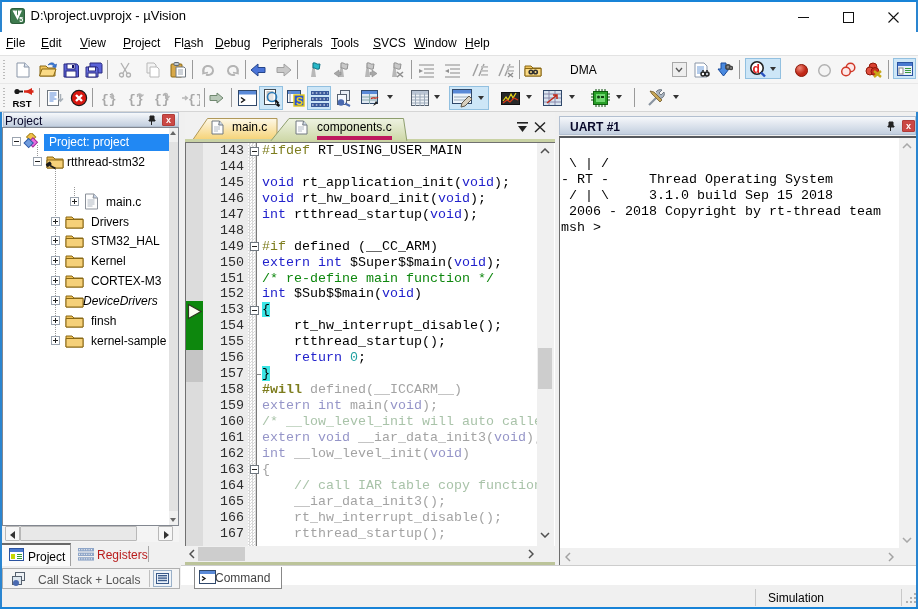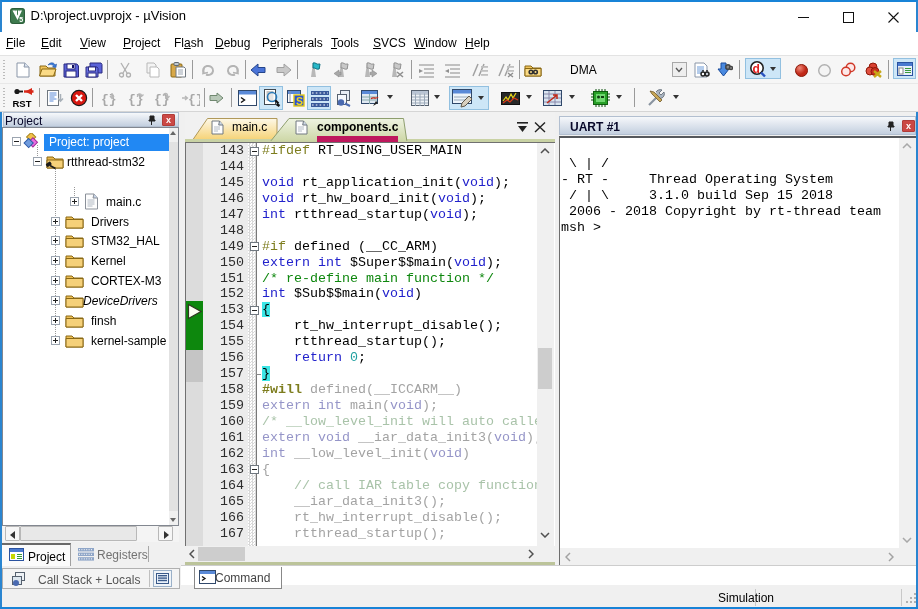--- a/index.html
+++ b/index.html
@@ -719,21 +719,21 @@
             <rect x="0" y="0" width="16" height="3.4"></rect>
             <rect x="0" y="4.6" width="16" height="3.4"></rect>
             <rect x="0" y="9.2" width="16" height="3.4"></rect>
           </g>
           <g stroke="#fff" stroke-dasharray="1 1.4">
             <path d="M1 1.7 h14"></path>
             <path d="M1 6.3 h14"></path>
             <path d="M1 10.9 h14"></path>
           </g>
         </svg>
-      <span class="abs" style="left:25px;top:3px;color:#737373;">Registers</span>
+      <span class="abs" style="left:25px;top:3px;color:#b91c1c;">Registers</span>
     </div>
     <div class="abs" style="left:146px;top:3px;width:1px;height:16px;background:#a8a8a8;"></div>
   </div>
 
   <div class="abs" style="left:0px;top:456px;width:178px;height:21px;background:#f4f4f4;border:1px solid #b0b0b0;">
     <svg class="abs" style="left:8px;top:3px" width="16" height="15" viewBox="0 0 16 15">
         <rect x="4.5" y="0.5" width="9" height="8" fill="#eef2f6" stroke="#55606e"></rect>
         <rect x="1.5" y="4.5" width="9" height="8" fill="#dde6ee" stroke="#55606e"></rect>
         <circle cx="5" cy="11" r="3" fill="#4a6ab0"></circle>
       </svg>
@@ -783,21 +783,21 @@
     <span class="abs" style="left:47px;top:8px;">main.c</span>
     <svg class="abs" style="left:110px;top:8px" width="13" height="15" viewBox="0 0 13 15">
         <path d="M1 1 h7.5 l3.5 4 v9 h-11 z" fill="#fdfdfd" stroke="#707880"></path>
         <path d="M8.5 1 l-0.8 4 h4.3" fill="#cdd9e8" stroke="#707880"></path>
         <g stroke="#b4bcc6">
           <path d="M3 7 h6"></path>
           <path d="M3 9 h6"></path>
           <path d="M3 11 h4"></path>
         </g>
       </svg>
-    <span class="abs" style="left:132px;top:8px;font-weight:bold;border-bottom:8px solid #be185d;padding-bottom:2px;">components.c</span>
+    <span class="abs" style="left:132px;top:8px;font-weight:normal;border-bottom:4px solid #be185d;padding-bottom:2px;">components.c</span>
     <svg class="abs" style="left:331px;top:10px" width="13" height="11" viewBox="0 0 13 11">
         <rect x="1" y="0" width="11" height="1.6" fill="#222"></rect>
         <path d="M2 4 h9 l-4.5 6 z" fill="#222"></path>
       </svg>
     <svg class="abs" style="left:349px;top:10px" width="12" height="11" viewBox="0 0 12 11">
         <path d="M1 0.5 L11 10 M11 0.5 L1 10" stroke="#222" stroke-width="1.4"></path>
       </svg>
   </div>
   <div id="codewrap">
     <div id="gutter"></div>
@@ -937,21 +937,21 @@
         <rect x="0.5" y="0.5" width="16" height="13" fill="#fff" stroke="#30486a"></rect>
         <rect x="1" y="1" width="15" height="3" fill="#5a8ad8"></rect>
         <path d="M3 6.5 L6 8.5 L3 10.5" fill="none" stroke="#111" stroke-width="1.3"></path>
       </svg>
     <span class="abs" style="left:20px;top:4px;color:#444;">Command</span>
   </div>
 </div>
 
 <div id="statusbar">
   <div class="abs" style="left:753px;top:0;width:1px;height:17px;background:#c8c8c8"></div>
-  <span class="abs" style="left:716px;top:2px;">Simulation</span>
+  <span class="abs" style="left:766px;top:2px;">Simulation</span>
   <div class="abs" style="left:899px;top:0;width:1px;height:17px;background:#c8c8c8"></div>
   <svg class="abs" style="left:904px;top:4px" width="12" height="12">
       <g fill="#b0b0b0">
         <rect x="8" y="0" width="2" height="2"></rect>
         <rect x="4" y="4" width="2" height="2"></rect>
         <rect x="8" y="4" width="2" height="2"></rect>
         <rect x="0" y="8" width="2" height="2"></rect>
         <rect x="4" y="8" width="2" height="2"></rect>
         <rect x="8" y="8" width="2" height="2"></rect>
       </g>

